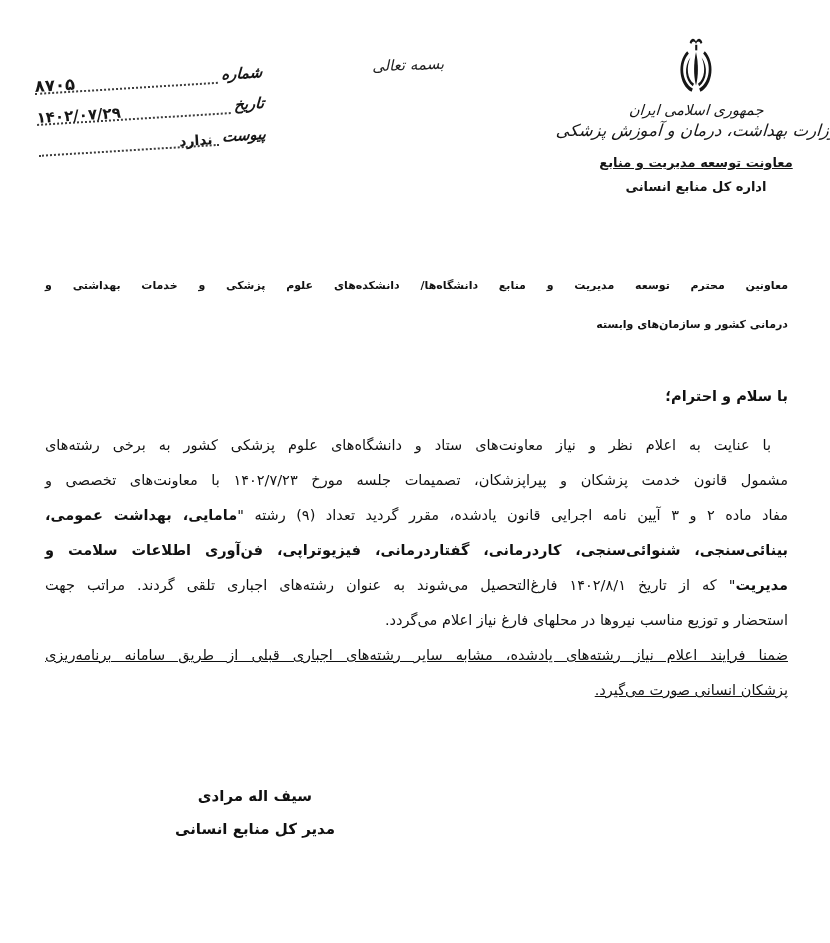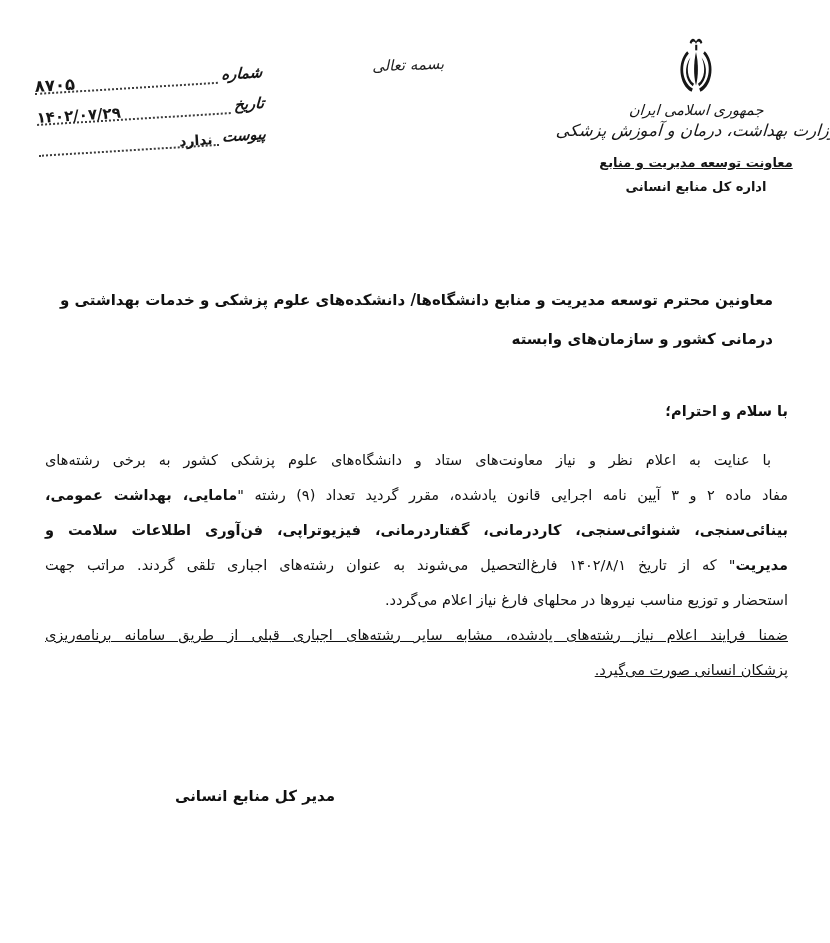--- a/index.html
+++ b/index.html
@@ -31,21 +31,21 @@
               flex-direction:column;align-items:center;direction:rtl;}
   .emblem{margin-bottom:3px;}
   .gov-title{font-style:italic;font-size:14.5px;transform:skewX(-4deg);white-space:nowrap;}
   .ministry-title{font-style:italic;font-size:16.5px;transform:skewX(-4deg);margin-top:3px;white-space:nowrap;}
   .deputy{font-weight:bold;font-size:13px;margin-top:15px;white-space:nowrap;text-decoration:underline;}
   .office{font-weight:bold;font-size:13px;margin-top:9px;white-space:nowrap;}
 
   
   .letter-body{position:absolute;top:266px;left:45px;right:42px;direction:rtl;
                color:#111;font-size:14.5px;}
-  .addressee{font-weight:bold;font-size:15px;margin:15px;}
+  .addressee{font-weight:bold;font-size:11px;margin:0;}
   .addr-line{line-height:39px;}
   .justify{text-align:justify;text-align-last:justify;}
   .alignstart{text-align:right;text-align-last:right;}
   .salutation{font-weight:bold;font-size:14.5px;margin-top:40px;line-height:24px;}
   .para{margin-top:20px;}
   .para.second{margin-top:0;text-decoration:underline;}
   .body-line{line-height:35px;}
   .indent{text-indent:17px;}
   b{font-weight:bold;}
 
@@ -105,30 +105,32 @@
 
     <div class="addressee">
       <div class="addr-line justify">معاونین محترم توسعه مدیریت و منابع دانشگاه‌ها/ دانشکده‌های علوم پزشکی و خدمات بهداشتی و</div>
       <div class="addr-line alignstart">درمانی کشور و سازمان‌های وابسته</div>
     </div>
 
     <div class="salutation">با سلام و احترام؛</div>
 
     <div class="para first">
       <div class="body-line justify indent">با عنایت به اعلام نظر و نیاز معاونت‌های ستاد و دانشگاه‌های علوم پزشکی کشور به برخی رشته‌های</div>
+      <div class="body-line justify">مشمول قانون خدمت پزشکان و پیراپزشکان، تصمیمات جلسه مورخ ۱۴۰۲/۷/۲۳ با معاونت‌های تخصصی و</div>
       <div class="body-line justify"><span>مفاد ماده ۲ و ۳ آیین نامه اجرایی قانون یادشده، مقرر گردید تعداد (۹) رشته "</span><b>مامایی، بهداشت عمومی،</b></div>
       <div class="body-line justify"><b>بینائی‌سنجی، شنوائی‌سنجی، کاردرمانی، گفتاردرمانی، فیزیوتراپی، فن‌آوری اطلاعات سلامت و</b></div>
       <div class="body-line justify"><b>مدیریت</b><span>" که از تاریخ ۱۴۰۲/۸/۱ فارغ‌التحصیل می‌شوند به عنوان رشته‌های اجباری تلقی گردند. مراتب جهت</span></div>
       <div class="body-line alignstart">استحضار و توزیع مناسب نیروها در محلهای فارغ نیاز اعلام می‌گردد.</div>
     </div>
 
     <div class="para second">
       <div class="body-line justify">ضمنا فرایند اعلام نیاز رشته‌های یادشده، مشابه سایر رشته‌های اجباری قبلی از طریق سامانه برنامه‌ریزی</div>
       <div class="body-line alignstart">پزشکان انسانی صورت می‌گیرد.</div>
     </div>
 
   </div>
 
   <div class="signature">
+    <div>سیف اله مرادی</div>
     <div>مدیر کل منابع انسانی</div>
   </div>
 
 </div>
 
 </body></html>

